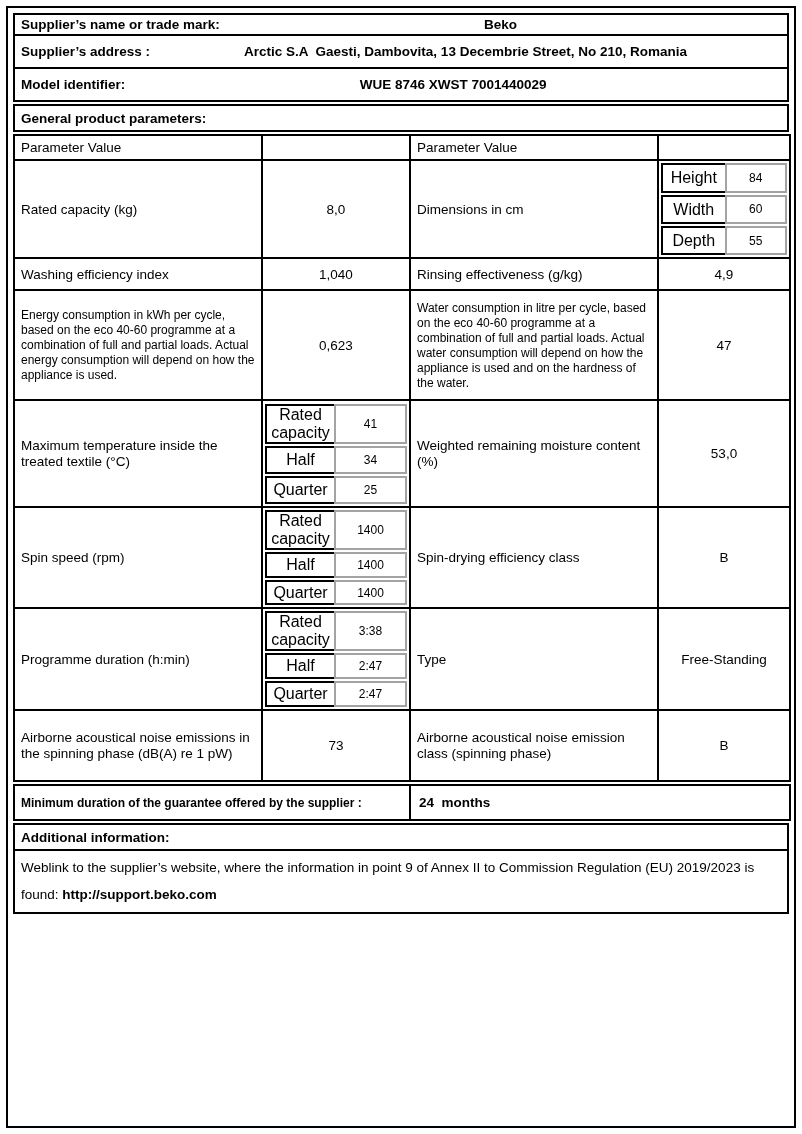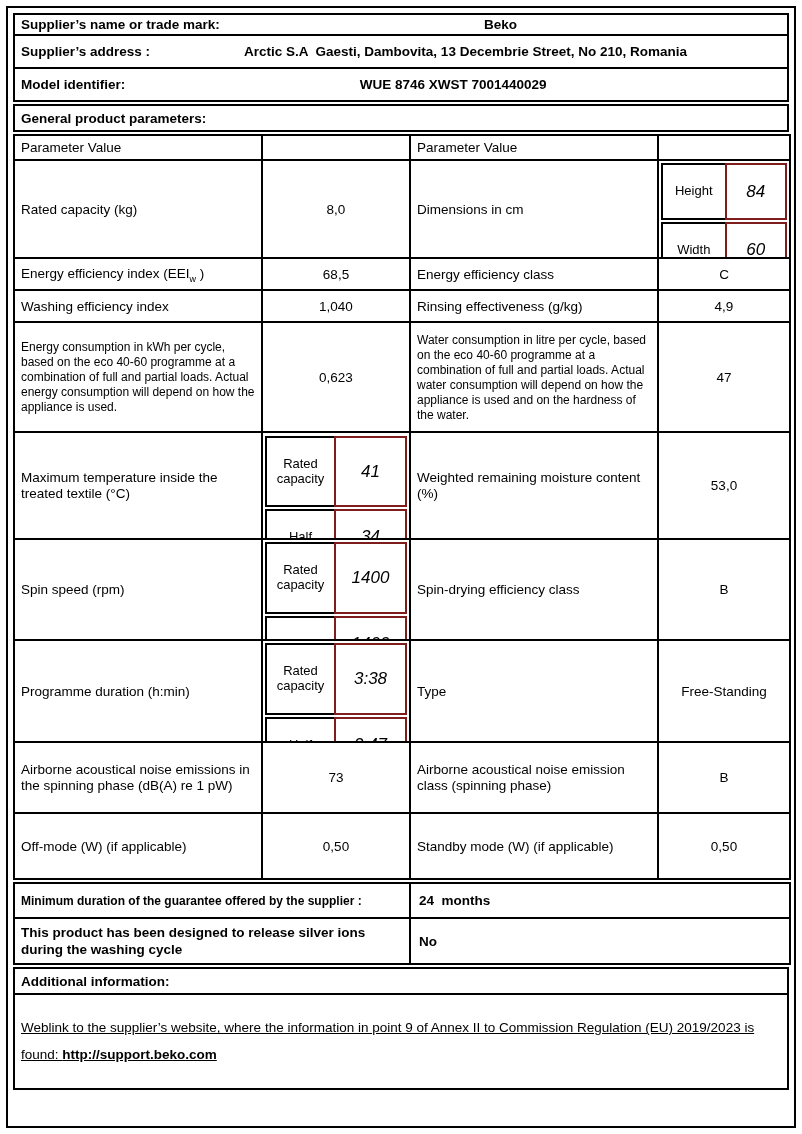--- a/index.html
+++ b/index.html
@@ -44,31 +44,30 @@
   .small { font-size: 12px; line-height: 1.25; }
   .smaller { font-size: 12.2px; }
   
   .sub-wrap { padding: 2px; }
   .subgrid { display: flex; flex-direction: column; gap: 2px; }
   .subrow { flex: 1; display: flex; }
   .subname {
     width: 50%;
     border: 2px solid #000;
     display: flex; align-items: center; justify-content: center;
-    text-align: center; font-size: 13px; line-height: 1.12;
-    padding: 19px;
+    text-align: center; font-size: 16px; line-height: 1.12;
+    padding: 0;
   }
   .subname.dim { width: 52%; }
   .subval {
     flex: 1;
-    border: 2px solid #7f1d1d;
+    border: 2px solid #a3a3a3;
     margin-left: -2px;
     display: flex; align-items: center; justify-content: center;
-    font-size: 17px;
-    font-style: italic;
+    font-size: 12px;
   }
   .sg-96  { height: 92px; }
   .sg-103 { height: 100px; }
   .sg-97  { height: 95px; }
   .sg-98  { height: 96px; }
   
   .h29 td { height: 16px; }
   .h33 td { height: 33px; }
   .h26 td { height: 26px; }
   .h32 td { height: 32px; }
@@ -79,21 +78,21 @@
   .h102 td { height: 102px; }
   .h71 td { height: 71px; }
   .h66 td { height: 66px; }
   .h35 td { height: 35px; }
   .h46 td { height: 46px; }
   .h53 td { height: 53px; }
   
   .g-label { padding: 2px 6px; font-weight: bold; font-size: 12px; }
   .g-value { padding: 2px 8px; font-weight: bold; }
   .s-label { padding: 2px 6px; font-weight: bold; line-height: 1.3; }
-  .weblink-cell { padding: 20px 6px; line-height: 1.95; text-decoration: underline; }
+  .weblink-cell { padding: 4px 6px; line-height: 1.95; }
   sub { font-size: 9px; }
 </style>
 </head>
 <body>
 
 <div class="frame">
 
   <table class="first">
     <tbody>
         <tr class="h29">
@@ -162,26 +161,20 @@
             <div class="subval">60</div>
           </div>
           <div class="subrow">
             <div class="subname dim">Depth</div>
             <div class="subval">55</div>
           </div>
         </div>
       </td>
     </tr>
 
-    <tr class="h32">
-      <td class="pl"><span>Energy efficiency index (EEI</span><sub>w</sub><span class="pre"> )</span></td>
-      <td class="pv">68,5</td>
-      <td class="pl">Energy efficiency class</td>
-      <td class="pv">C</td>
-    </tr>
 
     <tr class="h32">
       <td class="pl">Washing efficiency index</td>
       <td class="pv">1,040</td>
       <td class="pl">Rinsing effectiveness (g/kg)</td>
       <td class="pv">4,9</td>
     </tr>
 
     <tr class="h110">
       <td class="pl small">Energy consumption in kWh per cycle, based on the eco 40-60 programme at a combination of full and partial loads. Actual energy consumption will depend on how the appliance is used.</td>
@@ -256,44 +249,34 @@
       <td class="pv">Free-Standing</td>
     </tr>
 
     <tr class="h71">
       <td class="pl" style="padding-right:1px">Airborne acoustical noise emissions in the spinning phase (dB(A) re 1 pW)</td>
       <td class="pv">73</td>
       <td class="pl">Airborne acoustical noise emission class (spinning phase)</td>
       <td class="pv">B</td>
     </tr>
 
-    <tr class="h66">
-      <td class="pl">Off-mode (W) (if applicable)</td>
-      <td class="pv">0,50</td>
-      <td class="pl">Standby mode (W) (if applicable)</td>
-      <td class="pv">0,50</td>
-    </tr>
 
   </tbody>
     </table>
 
   <table>
     <colgroup>
         <col style="width:396px">
         <col style="width:380px">
       </colgroup>
     <tbody>
         <tr class="h35">
       <td class="g-label">Minimum duration of the guarantee offered by the supplier :</td>
       <td class="g-value pre">24  months</td>
     </tr>
-    <tr class="h46">
-      <td class="s-label">This product has been designed to release silver ions during the washing cycle</td>
-      <td class="g-value">No</td>
-    </tr>
   </tbody>
     </table>
 
   <table>
     <tbody>
         <tr class="h26">
       <td class="title-cell">Additional information:</td>
     </tr>
     <tr class="h53">
       <td class="weblink-cell">

